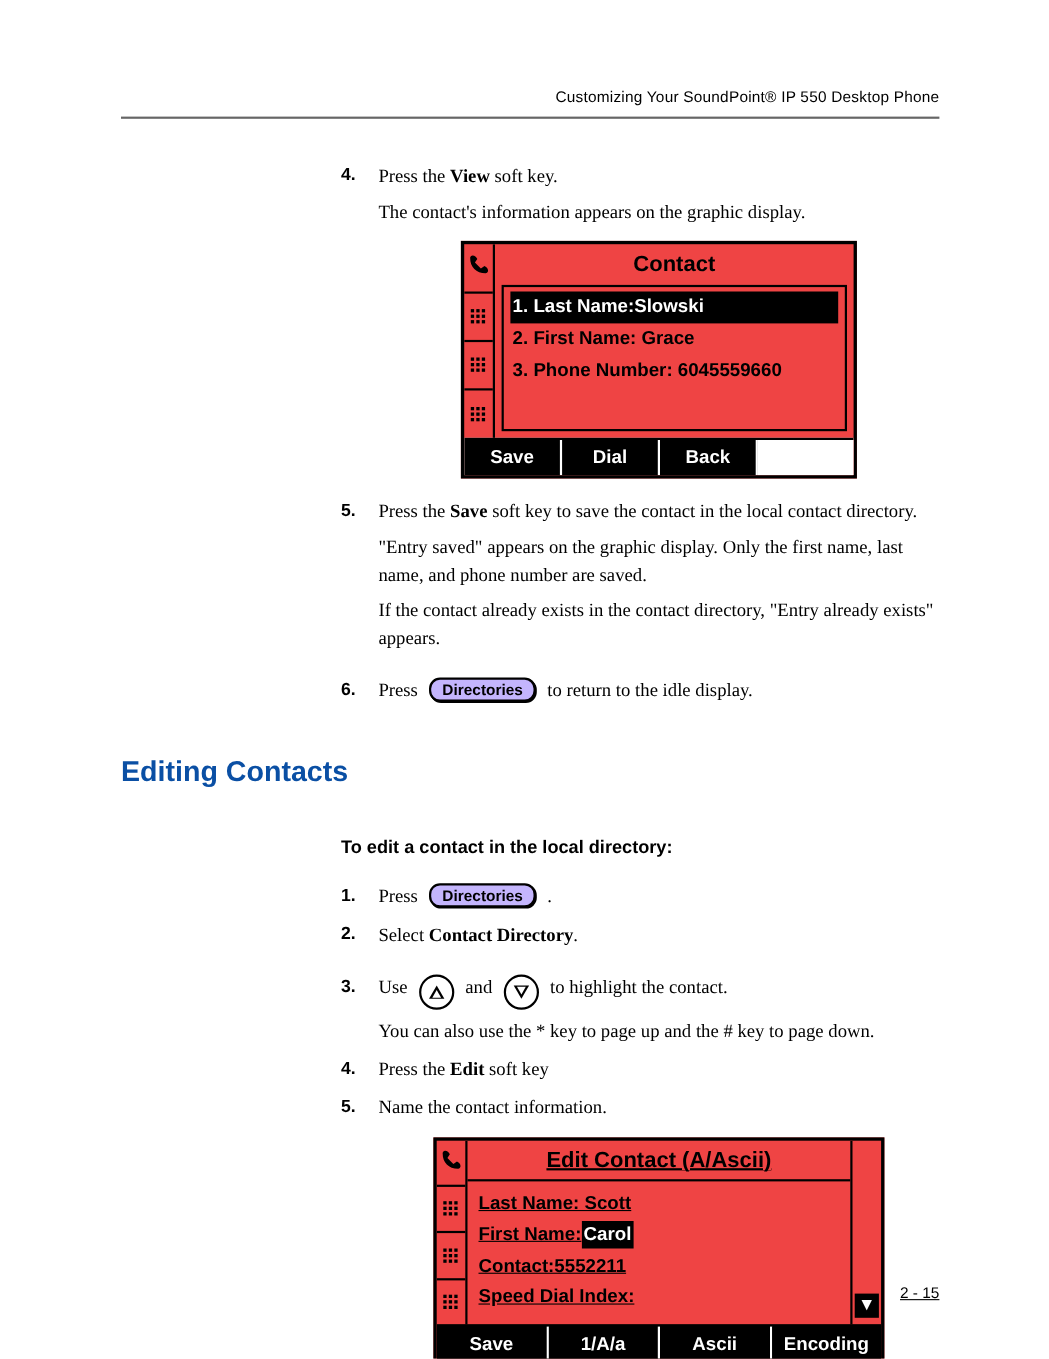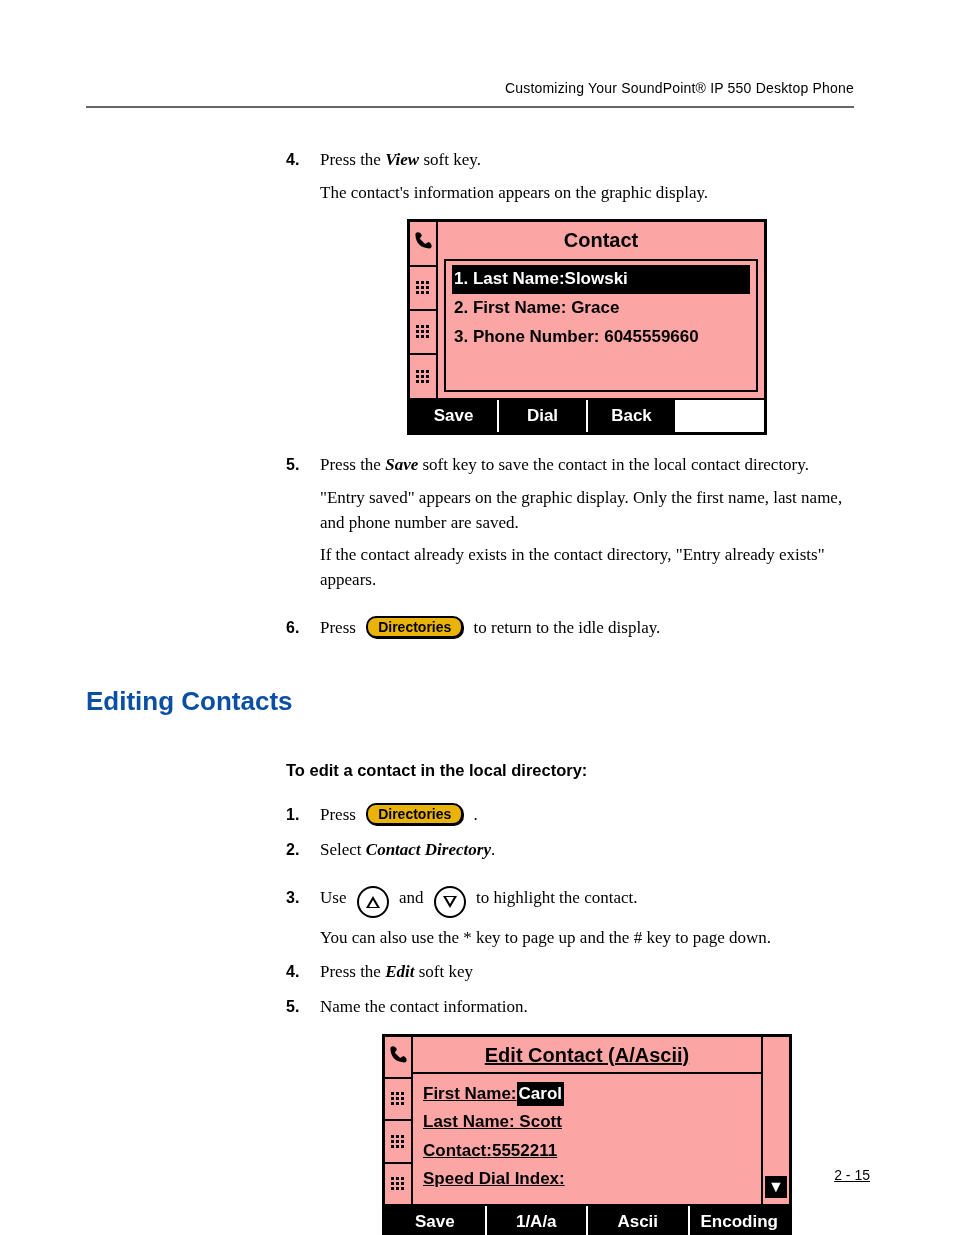--- a/index.html
+++ b/index.html
@@ -8,21 +8,21 @@
     background: #fff;
     font-family: "Book Antiqua", Palatino, "Palatino Linotype", Georgia, serif;
     color: #000;
     width: 954px;
   }
   .page {
     position: relative;
     width: 954px;
     height: 1235px;
     box-sizing: border-box;
-    padding: 80px 100px 60px 86px;
+    padding: 80px 100px 60px 110px;
   }
   .running-head {
     text-align: right;
     font-size: 14px;
     font-family: "Futura", "Trebuchet MS", Arial, sans-serif;
     letter-spacing: 0.2px;
     margin-bottom: 10px;
     color: #000;
   }
   hr.headrule {
@@ -51,30 +51,29 @@
     top: 0;
     font-weight: bold;
     font-family: "Futura", "Trebuchet MS", Arial, sans-serif;
     font-size: 16px;
   }
   .para {
     margin-top: 8px;
   }
   .bold {
     font-weight: bold;
-    font-style: italic;
   }
   .screen-wrap {
     margin: 14px auto 18px auto;
     display: flex;
     justify-content: center;
   }
   
   .lcd {
-    background: #fca5a5;
+    background: #ef4444;
     border: 3px solid #000;
     box-sizing: border-box;
     width: 360px;
     overflow: hidden;
   }
   .lcd-wide {
     width: 410px;
     text-decoration: underline;
   }
   .lcd-inner {
@@ -177,21 +176,21 @@
     border: 2px solid #000;
     border-radius: 10px;
     padding: 2px 10px;
     font-family: Arial, sans-serif;
     font-weight: bold;
     font-size: 14px;
     line-height: 1;
     vertical-align: middle;
     margin: 0 4px;
     box-shadow: 1px 1px 0 #000;
-    background: #eab308;
+    background: #c4b5fd;
   }
   .key-round {
     display: inline-flex;
     align-items: center;
     justify-content: center;
     width: 28px;
     height: 28px;
     border: 2px solid #000;
     border-radius: 50%;
     vertical-align: middle;
@@ -245,21 +244,21 @@
   }
   h3.sub {
     font-family: Liberation Sans, sans-serif;
     font-weight: bold;
     font-size: 16.5px;
     margin: 0 0 18px 0;
   }
   .pagenum {
     position: absolute;
     bottom: 52px;
-    right: 84px;
+    right: 100px;
     font-size: 14px;
     font-family: "Futura", "Trebuchet MS", Arial, sans-serif;
     text-decoration: underline;
   }
   .inline-step {
     display: flex;
     align-items: flex-start;
     flex-wrap: wrap;
     gap: 2px;
     margin-top: 23px;
@@ -481,24 +480,24 @@
                       <span></span>
                       <span></span>
                       <span></span>
                       <span></span>
                     </div>
                 </div>
               </div>
               <div class="lcd-main">
                 <div class="lcd-title">Edit Contact (A/Ascii)</div>
                 <div class="lcd-body" style="border:none; border-top:2px solid #000; margin:0; padding:6px 8px 10px 8px;">
+                  <div class="row">Last Name: Scott</div>
                   <div class="row">
                     <span>First Name:</span><span class="caret">Carol</span>
                   </div>
-                  <div class="row">Last Name: Scott</div>
                   <div class="row">Contact:5552211</div>
                   <div class="row">Speed Dial Index:</div>
                 </div>
               </div>
               <div class="lcd-right">
                 <div class="arrow-down-box">
                     <span class="arr">▼</span>
                   </div>
               </div>
             </div>

